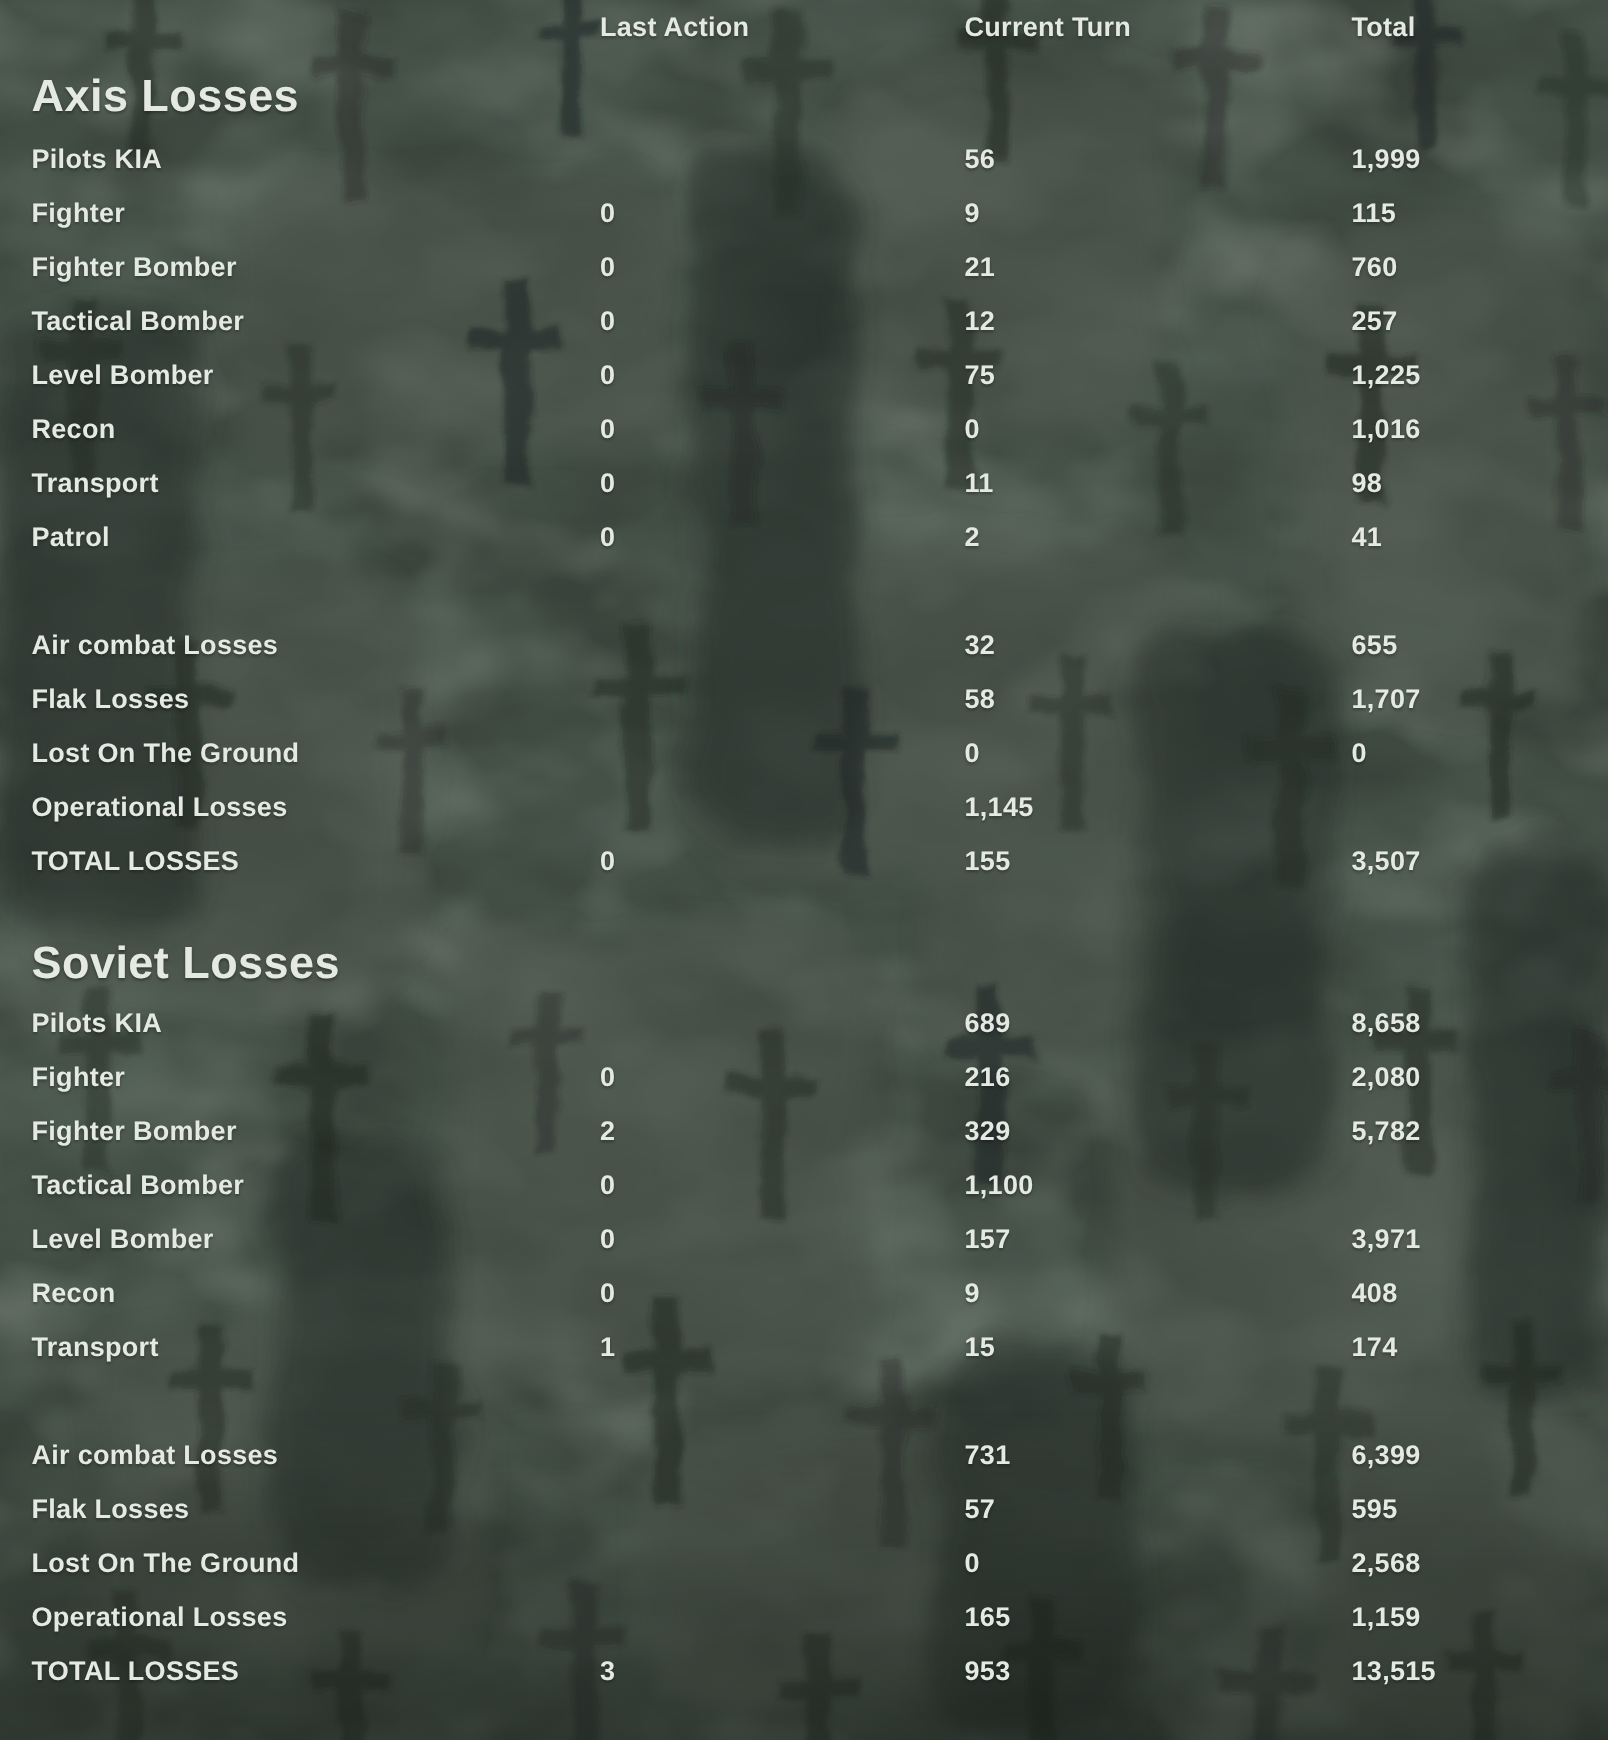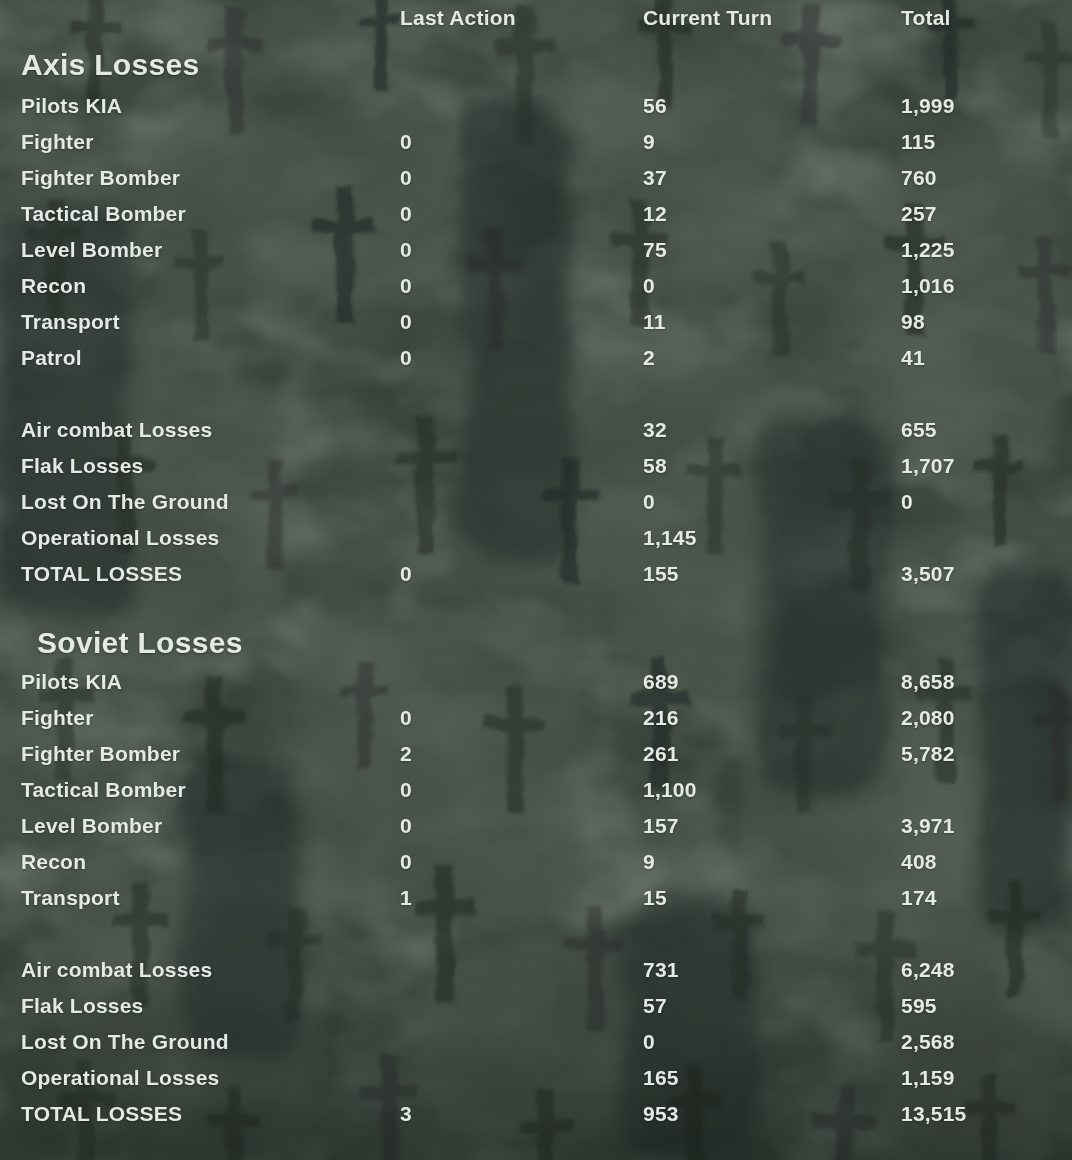--- a/index.html
+++ b/index.html
@@ -11,32 +11,32 @@
     color:#e5e9e3;
   }
   .bg{position:absolute;inset:0;z-index:0;}
   .content{position:relative;z-index:1;width:1072px;}
   .header-row,.row{
     display:grid;
     grid-template-columns:379px 243px 258px auto;
     height:36px;
     align-items:center;
     padding-left:21px;
-    font-size:21px;
+    font-size:18px;
     letter-spacing:.2px;
     text-shadow:0 1px 2px rgba(10,14,11,.35);
   }
   .section-title{
     font-size:30px;
     letter-spacing:.3px;
     padding-left:21px;
     text-shadow:0 1px 2px rgba(10,14,11,.4);
   }
   .section-title.first{height:52px;display:flex;align-items:center;padding-top:6px;box-sizing:border-box;}
-  .section-title.second{height:72px;display:flex;align-items:flex-end;padding-bottom:4px;box-sizing:border-box;margin-left:16px;}
+  .section-title.second{height:72px;display:flex;align-items:flex-end;padding-bottom:4px;box-sizing:border-box;}
   .spacer{height:36px;}
   .cell{white-space:nowrap;}
 </style>
 </head>
 <body>
 
 <svg class="bg" width="1072" height="1160" viewBox="0 0 1072 1160" xmlns="http://www.w3.org/2000/svg">
   <defs>
     <g id="cross">
       <rect x="-8" y="-62" width="16" height="124"></rect>
@@ -168,21 +168,21 @@
   </div>
   <div class="row">
     <span class="cell">Fighter</span>
     <span class="cell">0</span>
     <span class="cell">9</span>
     <span class="cell">115</span>
   </div>
   <div class="row">
     <span class="cell">Fighter Bomber</span>
     <span class="cell">0</span>
-    <span class="cell">37</span>
+    <span class="cell">21</span>
     <span class="cell">760</span>
   </div>
   <div class="row">
     <span class="cell">Tactical Bomber</span>
     <span class="cell">0</span>
     <span class="cell">12</span>
     <span class="cell">257</span>
   </div>
   <div class="row">
     <span class="cell">Level Bomber</span>
@@ -251,21 +251,21 @@
   </div>
   <div class="row">
     <span class="cell">Fighter</span>
     <span class="cell">0</span>
     <span class="cell">216</span>
     <span class="cell">2,080</span>
   </div>
   <div class="row">
     <span class="cell">Fighter Bomber</span>
     <span class="cell">2</span>
-    <span class="cell">261</span>
+    <span class="cell">329</span>
     <span class="cell">5,782</span>
   </div>
   <div class="row">
     <span class="cell">Tactical Bomber</span>
     <span class="cell">0</span>
     <span class="cell">1,100</span>
   </div>
   <div class="row">
     <span class="cell">Level Bomber</span>
     <span class="cell">0</span>
@@ -284,21 +284,21 @@
     <span class="cell">15</span>
     <span class="cell">174</span>
   </div>
 
   <div class="spacer"></div>
 
   <div class="row">
     <span class="cell">Air combat Losses</span>
     <span class="cell"></span>
     <span class="cell">731</span>
-    <span class="cell">6,248</span>
+    <span class="cell">6,399</span>
   </div>
   <div class="row">
     <span class="cell">Flak Losses</span>
     <span class="cell"></span>
     <span class="cell">57</span>
     <span class="cell">595</span>
   </div>
   <div class="row">
     <span class="cell">Lost On The Ground</span>
     <span class="cell"></span>

